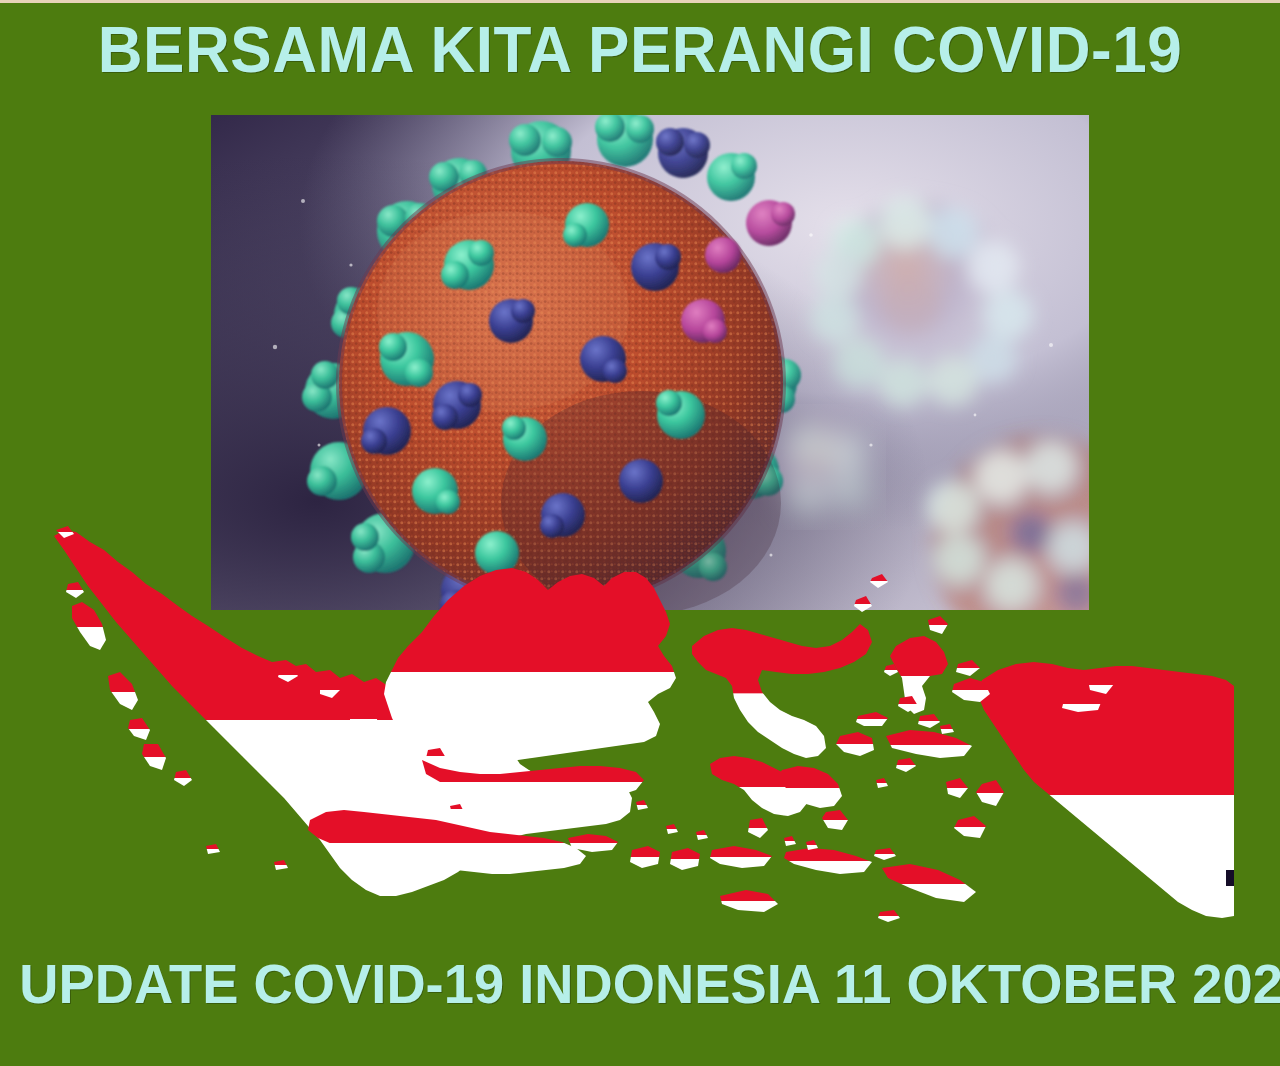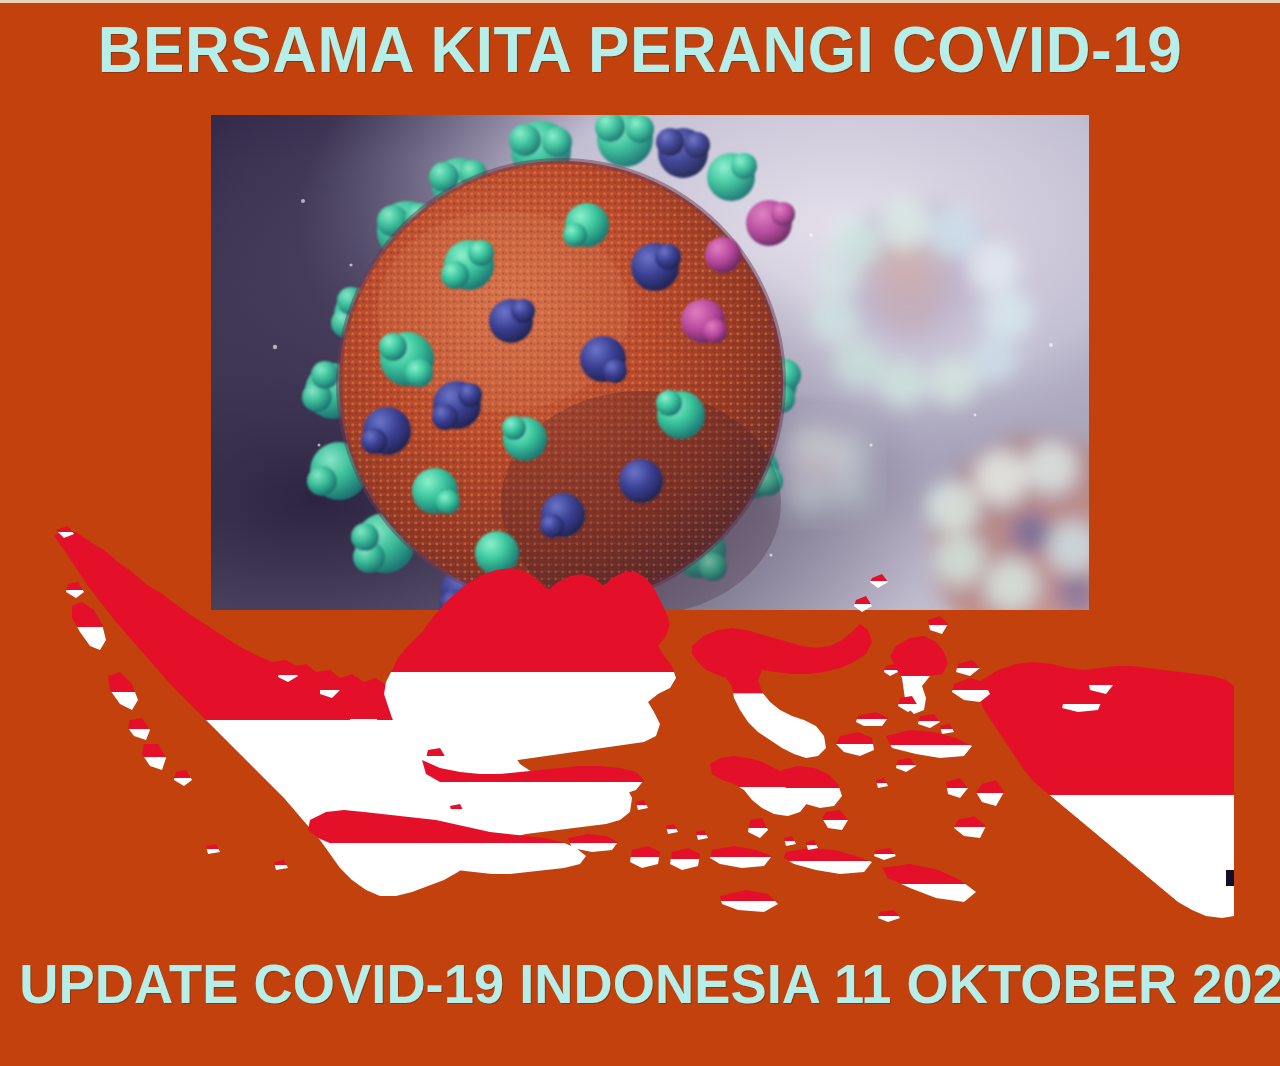--- a/index.html
+++ b/index.html
@@ -8,21 +8,21 @@
     width: 1280px;
     height: 1066px;
     overflow: hidden;
     font-family: "Liberation Sans", sans-serif;
   }
 
   #poster {
     position: relative;
     width: 1280px;
     height: 1066px;
-    background: #c2410c;
+    background: #4d7c0f;
     overflow: hidden;
   }
 
   
   #top-edge-strip {
     position: absolute;
     left: 0; top: 0;
     width: 1280px;
     height: 3px;
     background: #e8d3b8;

